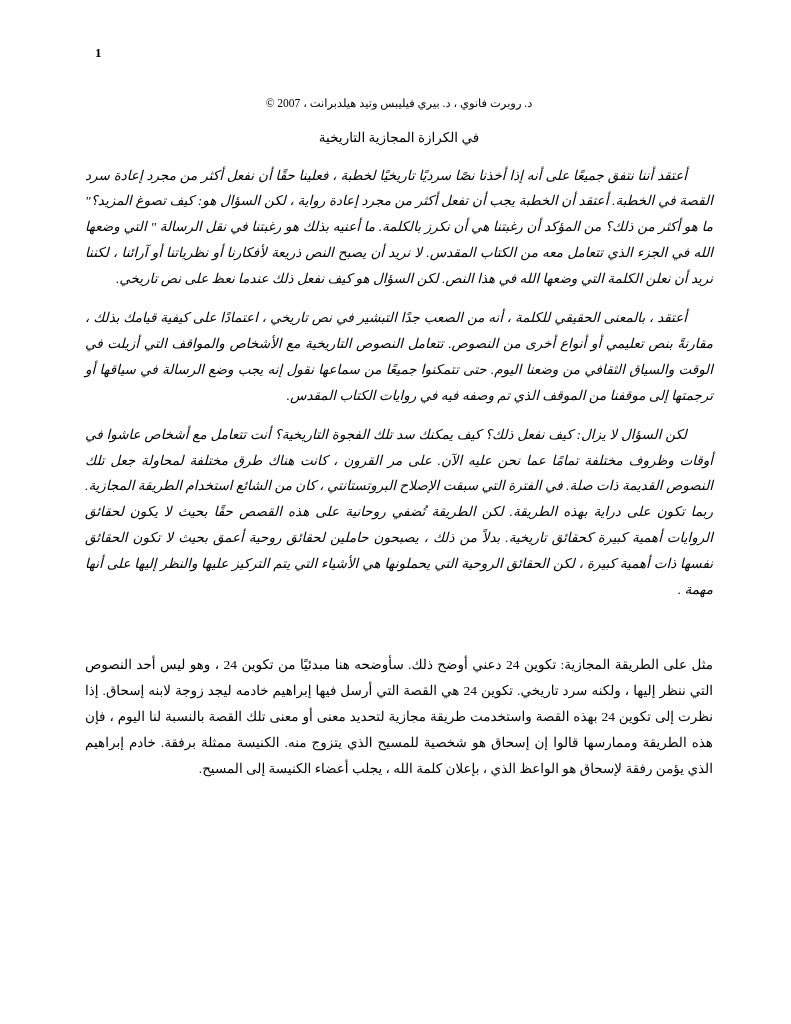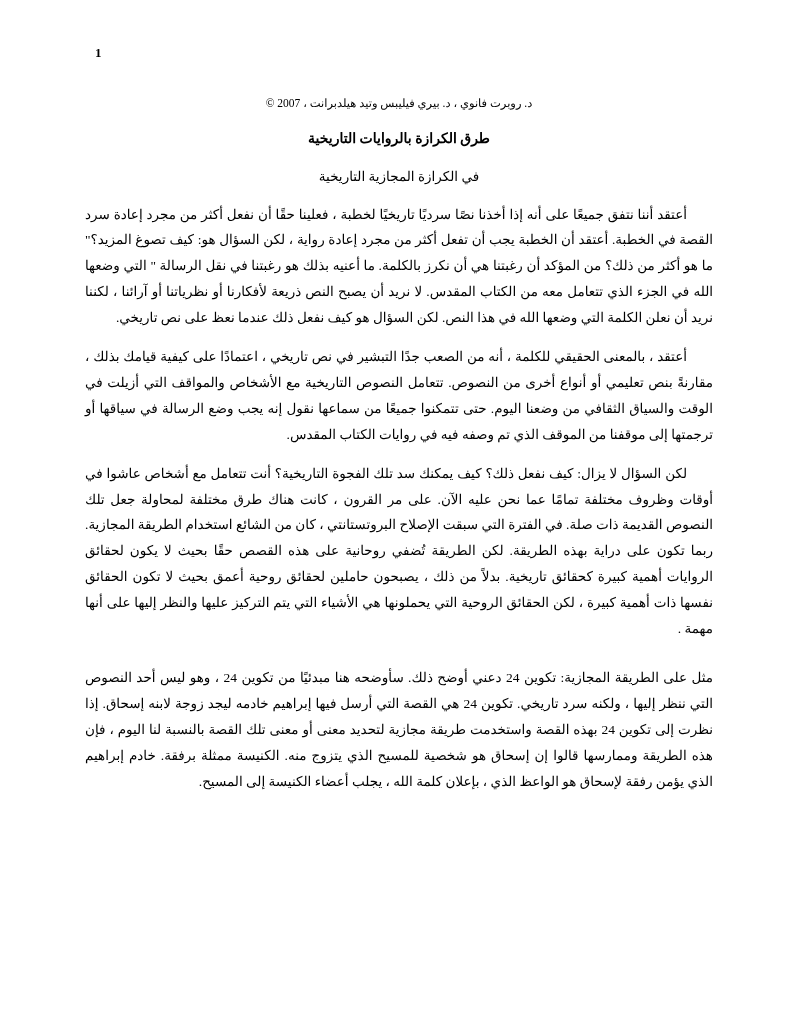--- a/index.html
+++ b/index.html
@@ -66,41 +66,42 @@
   p.para {
     font-size: 13.5px;
     line-height: 1.92;
     margin: 0 0 13px 0;
     text-align: justify;
     text-justify: inter-word;
     text-align-last: right;
   }
   p.para.indented {
     text-indent: 26px;
+    font-style: italic;
   }
   p.para.last-block {
+    margin-top: 26px;
     font-family: Liberation Serif, serif;
   }
   .spacer {
     height: 10px;
   }
 </style>
 </head>
 <body>
 
 <div class="page">
 
   <div class="page-number">1</div>
 
   <div class="doc-body">
 
 
     <div class="copyright">د. روبرت فانوي ، د. بيري فيليبس وتيد هيلدبرانت ، 2007 ©</div>
 
-    <div class="subtitle">طرق الكرازة بالروايات التاريخية</div>
 
     <div class="section-head">في الكرازة المجازية التاريخية</div>
 
     <p class="para indented">أعتقد أننا نتفق جميعًا على أنه إذا أخذنا نصًا سرديًا تاريخيًا لخطبة ، فعلينا حقًا أن نفعل أكثر من مجرد إعادة سرد القصة في الخطبة. أعتقد أن الخطبة يجب أن تفعل أكثر من مجرد إعادة رواية ، لكن السؤال هو: كيف تصوغ المزيد؟" ما هو أكثر من ذلك؟ من المؤكد أن رغبتنا هي أن نكرز بالكلمة. ما أعنيه بذلك هو رغبتنا في نقل الرسالة " التي وضعها الله في الجزء الذي تتعامل معه من الكتاب المقدس. لا نريد أن يصبح النص ذريعة لأفكارنا أو نظرياتنا أو آرائنا ، لكننا نريد أن نعلن الكلمة التي وضعها الله في هذا النص. لكن السؤال هو كيف نفعل ذلك عندما نعظ على نص تاريخي.</p>
 
     <p class="para indented">أعتقد ، بالمعنى الحقيقي للكلمة ، أنه من الصعب جدًا التبشير في نص تاريخي ، اعتمادًا على كيفية قيامك بذلك ، مقارنةً بنص تعليمي أو أنواع أخرى من النصوص. تتعامل النصوص التاريخية مع الأشخاص والمواقف التي أزيلت في الوقت والسياق الثقافي من وضعنا اليوم. حتى تتمكنوا جميعًا من سماعها نقول إنه يجب وضع الرسالة في سياقها أو ترجمتها إلى موقفنا من الموقف الذي تم وصفه فيه في روايات الكتاب المقدس.</p>
 
     <p class="para indented">لكن السؤال لا يزال: كيف نفعل ذلك؟ كيف يمكنك سد تلك الفجوة التاريخية؟ أنت تتعامل مع أشخاص عاشوا في أوقات وظروف مختلفة تمامًا عما نحن عليه الآن. على مر القرون ، كانت هناك طرق مختلفة لمحاولة جعل تلك النصوص القديمة ذات صلة. في الفترة التي سبقت الإصلاح البروتستانتي ، كان من الشائع استخدام الطريقة المجازية. ربما تكون على دراية بهذه الطريقة. لكن الطريقة تُضفي روحانية على هذه القصص حقًا بحيث لا يكون لحقائق الروايات أهمية كبيرة كحقائق تاريخية. بدلاً من ذلك ، يصبحون حاملين لحقائق روحية أعمق بحيث لا تكون الحقائق نفسها ذات أهمية كبيرة ، لكن الحقائق الروحية التي يحملونها هي الأشياء التي يتم التركيز عليها والنظر إليها على أنها مهمة .</p>
 
     <div class="spacer"></div>

